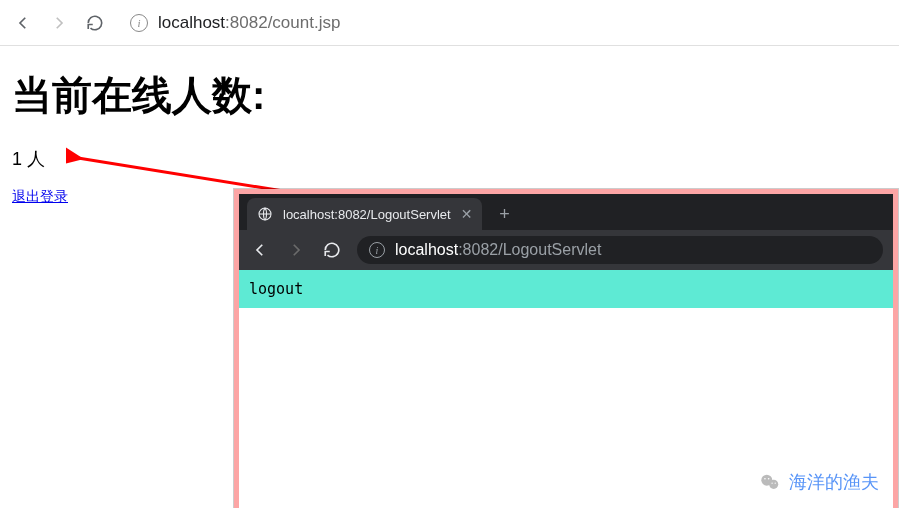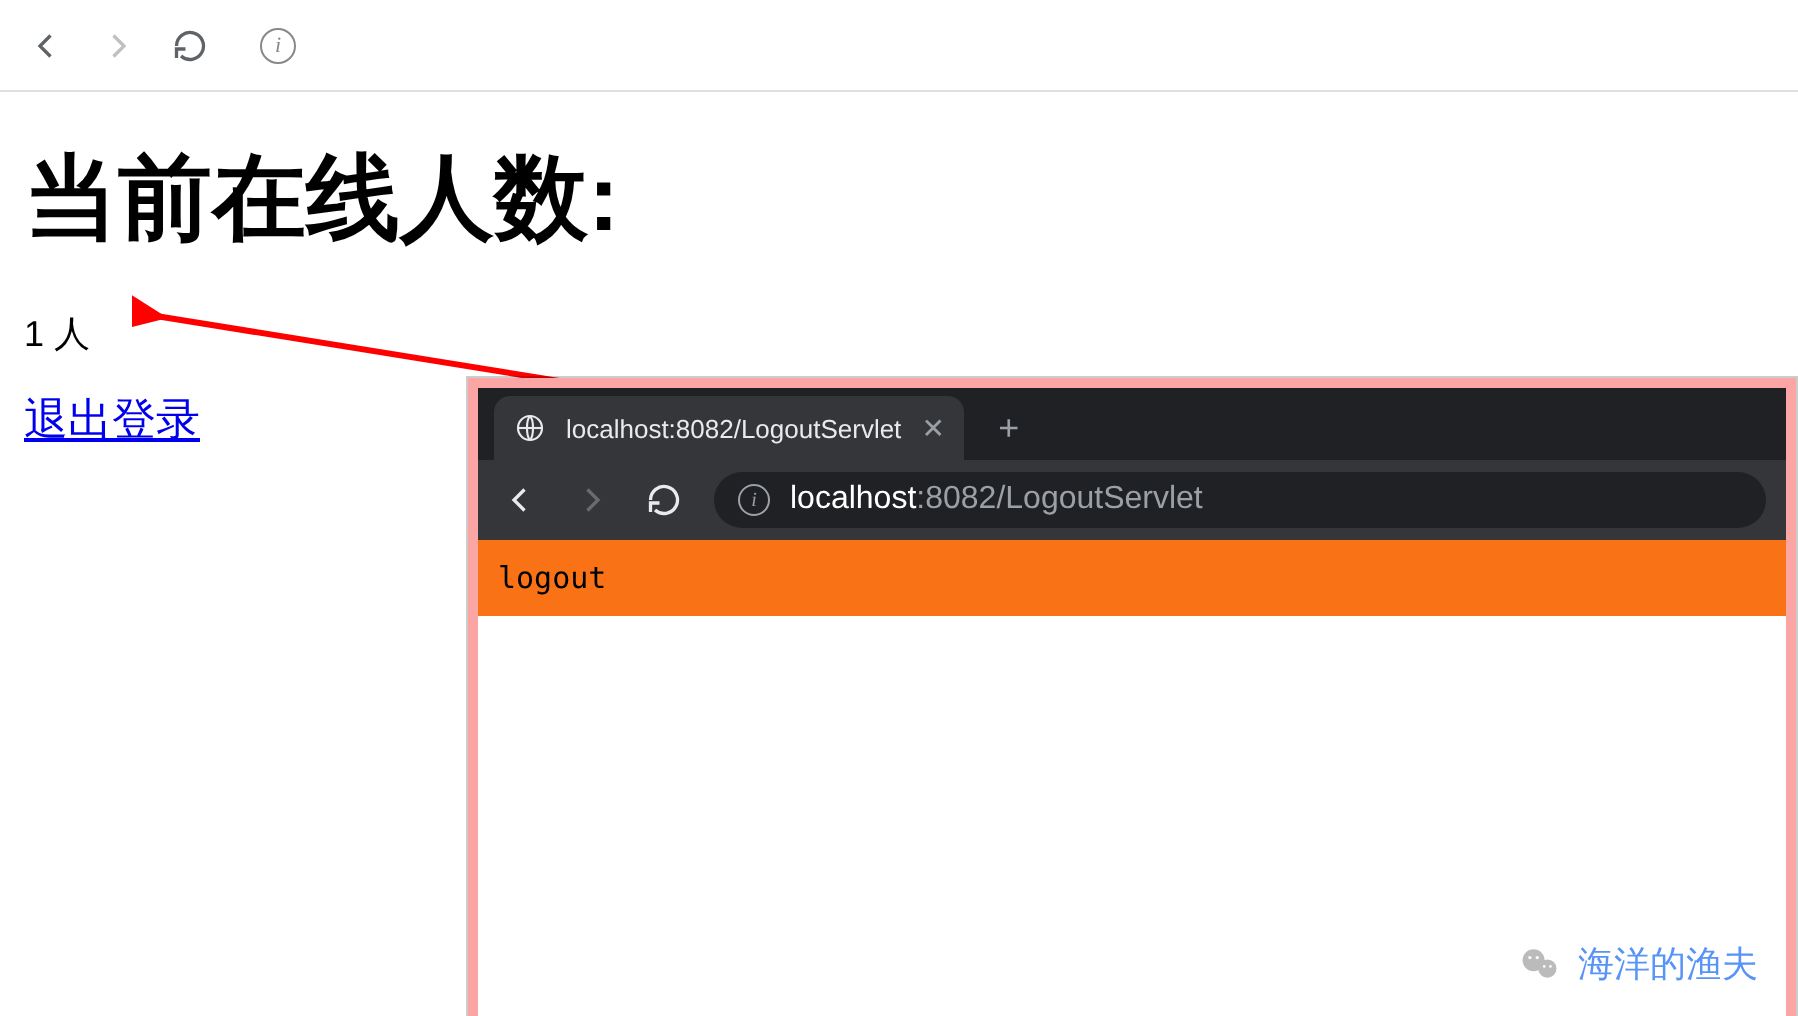--- a/index.html
+++ b/index.html
@@ -49,34 +49,34 @@
     }
     .url { font-size: 17px; }
     .url .domain { color: #202124; }
     .url .path { color: #6d6d6d; }
 
     
     .page {
       padding: 12px 12px;
     }
     .page h1 {
-      font-size: 47px;
+      font-size: 40px;
       font-weight: bold;
       font-family: "SimHei","Microsoft YaHei",Arial,sans-serif;
       margin: 10px 0 24px 0;
       color: #000;
     }
     .count-line {
       font-size: 18px;
       font-family: "SimSun","Microsoft YaHei",Arial,sans-serif;
       color: #000;
       margin-bottom: 16px;
     }
     .logout-link {
-      font-size: 22px;
+      font-size: 14px;
       color: #0000EE;
       text-decoration: underline;
       font-family: "SimSun","Microsoft YaHei",Arial,sans-serif;
     }
 
     
     .inner-window {
       position: absolute;
       left: 234px;
       top: 189px;
@@ -151,21 +151,21 @@
       border-radius: 50%;
       display: flex; align-items: center; justify-content: center;
       font-size: 10px; color: #9aa0a6;
       font-family: Georgia, serif;
       font-style: italic;
     }
     .inner-url { font-size: 16px; color: #9aa0a6; }
     .inner-url .domain { color: #fff; }
     .inner-content {
       padding: 10px 10px;
-      background: #f97316;
+      background: #5eead4;
       font-family: "SimSun", monospace;
       font-size: 15px;
       color: #000;
     }
 
     
     .arrow-svg {
       position: absolute;
       left: 66px;
       top: 146px;
@@ -205,20 +205,23 @@
       </svg>
   </div>
   <div class="nav-btn">
     <svg width="18" height="18" viewBox="0 0 24 24" fill="none" stroke="currentColor" stroke-width="2.2">
         <path d="M3 12a9 9 0 1 1 3 6.7"></path>
         <path d="M3 20v-6h6"></path>
       </svg>
   </div>
   <div class="addr-area">
     <div class="site-info">i</div>
+    <div class="url">
+      <span class="domain">localhost</span><span class="path">:8082/count.jsp</span>
+    </div>
   </div>
 </div>
 
 <div class="page">
   <h1>当前在线人数:</h1>
   <div class="count-line">1 人</div>
   <a href="#" class="logout-link">退出登录</a>
 </div>
 
 <svg class="arrow-svg" width="320" height="70">

